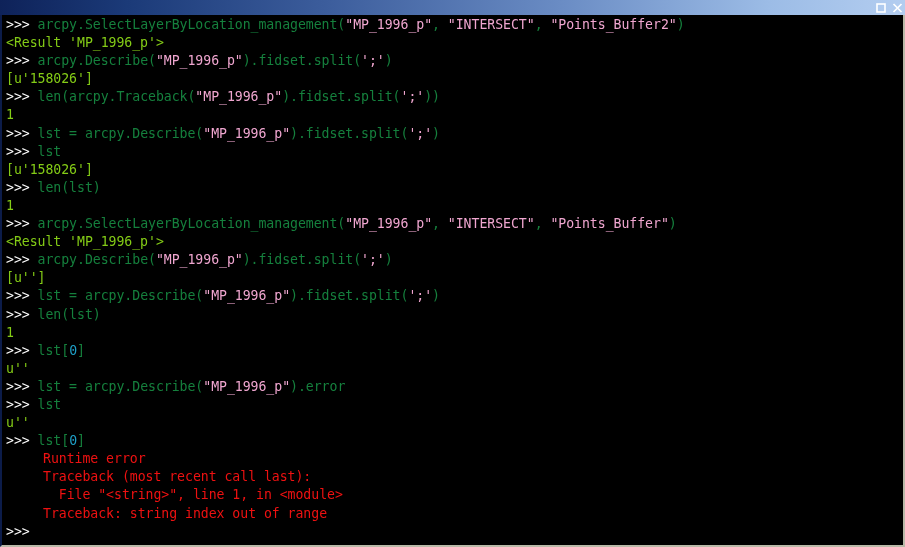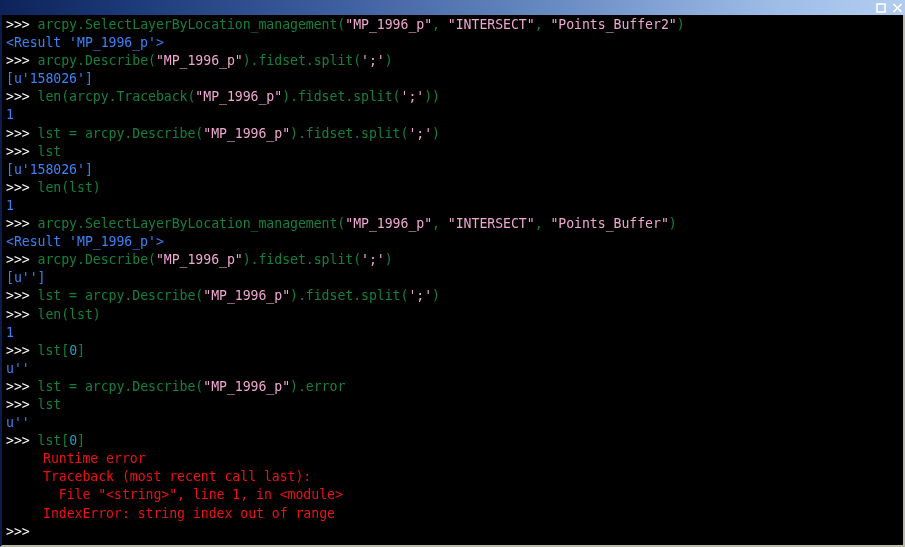--- a/index.html
+++ b/index.html
@@ -82,21 +82,21 @@
     font-family: "DejaVu Sans Mono", monospace;
     font-size: 13.2px;
     line-height: 18.1px;
     height: 18.1px;
     white-space: pre;
     letter-spacing: -0.05px;
     padding-left: 3px;
   }
   .prompt   { color: #ffffff; }
   .code     { color: #15803d; }
-  .out      { color: #3b82f6; }
+  .out      { color: #84cc16; }
   .str      { color: #f0a6d0; }
   .num      { color: #1ea0c8; }
   .err      { color: #ee1111; padding-left: 37px; }
 </style>
 </head>
 <body>
 
 <div id="window">
 
   <div id="titlebar">
@@ -138,17 +138,17 @@
       <div class="line"><span class="out">1</span></div>
       <div class="line"><span class="prompt">&gt;&gt;&gt; </span><span class="code">lst[</span><span class="num">0</span><span class="code">]</span></div>
       <div class="line"><span class="out">u''</span></div>
       <div class="line"><span class="prompt">&gt;&gt;&gt; </span><span class="code">lst = arcpy.Describe(</span><span class="str">"MP_1996_p"</span><span class="code">).error</span></div>
       <div class="line"><span class="prompt">&gt;&gt;&gt; </span><span class="code">lst</span></div>
       <div class="line"><span class="out">u''</span></div>
       <div class="line"><span class="prompt">&gt;&gt;&gt; </span><span class="code">lst[</span><span class="num">0</span><span class="code">]</span></div>
       <div class="line"><span class="err">Runtime error</span></div>
       <div class="line"><span class="err">Traceback (most recent call last):</span></div>
       <div class="line"><span class="err">  File "&lt;string&gt;", line 1, in &lt;module&gt;</span></div>
-      <div class="line"><span class="err">IndexError: string index out of range</span></div>
+      <div class="line"><span class="err">Traceback: string index out of range</span></div>
       <div class="line"><span class="prompt">&gt;&gt;&gt; </span></div>
     </div>
 
 </div>
 
 </body></html>

